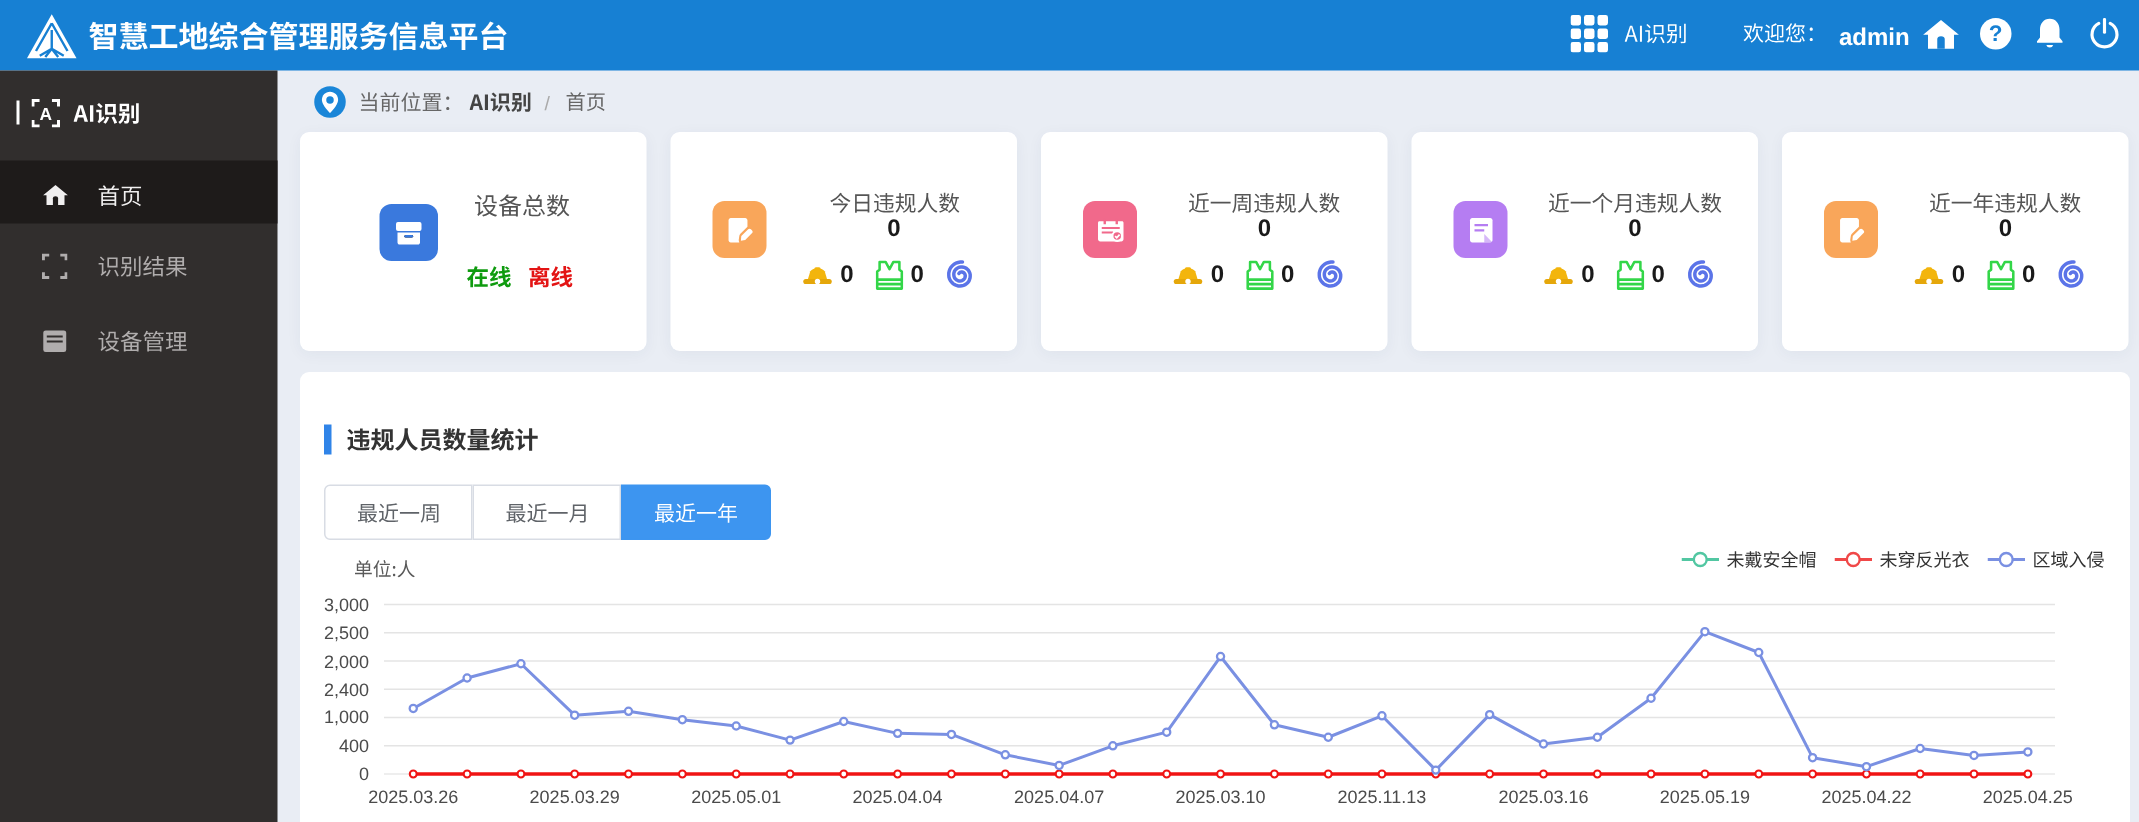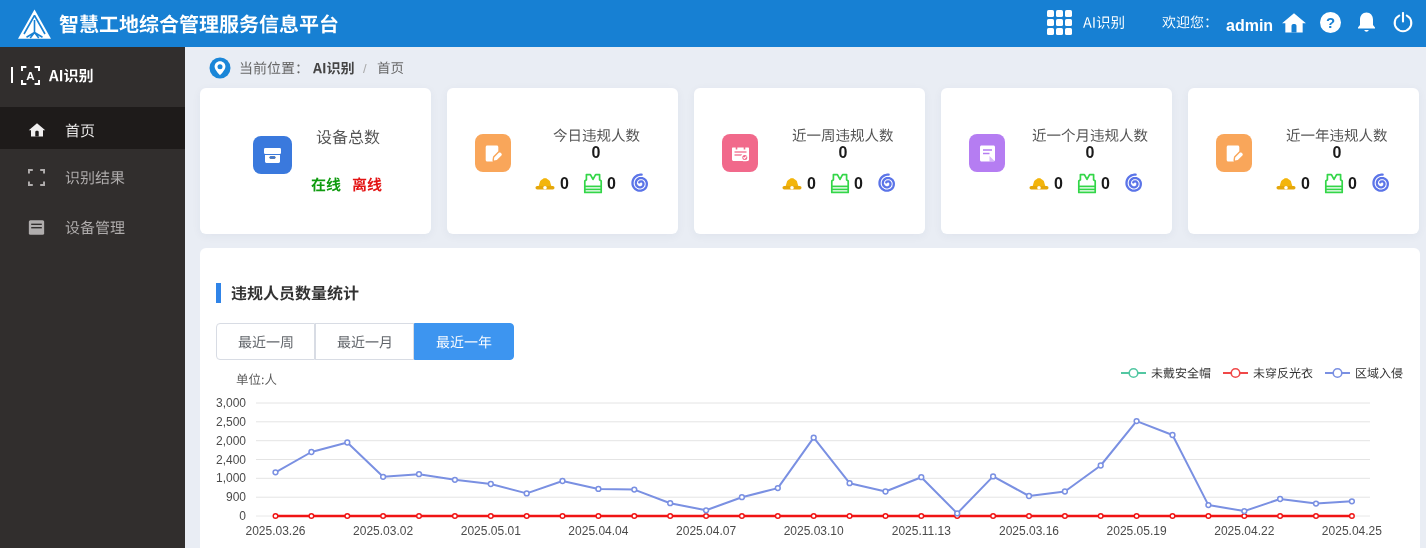--- a/index.html
+++ b/index.html
@@ -450,28 +450,28 @@
     <circle cx="900.7" cy="75.5" r="2.4" fill="#fff" stroke="#7a90e2" stroke-width="1.5"></circle>
     <circle cx="936.6" cy="31.1" r="2.4" fill="#fff" stroke="#7a90e2" stroke-width="1.5"></circle>
     <circle cx="972.5" cy="45.0" r="2.4" fill="#fff" stroke="#7a90e2" stroke-width="1.5"></circle>
     <circle cx="1008.4" cy="115.1" r="2.4" fill="#fff" stroke="#7a90e2" stroke-width="1.5"></circle>
     <circle cx="1044.3" cy="121.1" r="2.4" fill="#fff" stroke="#7a90e2" stroke-width="1.5"></circle>
     <circle cx="1080.1" cy="109.0" r="2.4" fill="#fff" stroke="#7a90e2" stroke-width="1.5"></circle>
     <circle cx="1116.0" cy="113.6" r="2.4" fill="#fff" stroke="#7a90e2" stroke-width="1.5"></circle>
     <circle cx="1151.9" cy="111.3" r="2.4" fill="#fff" stroke="#7a90e2" stroke-width="1.5"></circle>
   </svg>
 <div style="position:absolute;left:186px;top:508.0px;width:60px;height:16px;text-align:right;font:12px &quot;Liberation Sans&quot;,sans-serif;color:#4b4b4b;line-height:16px">0</div>
-<div style="position:absolute;left:186px;top:489.2px;width:60px;height:16px;text-align:right;font:12px &quot;Liberation Sans&quot;,sans-serif;color:#4b4b4b;line-height:16px">900</div>
+<div style="position:absolute;left:186px;top:489.2px;width:60px;height:16px;text-align:right;font:12px &quot;Liberation Sans&quot;,sans-serif;color:#4b4b4b;line-height:16px">400</div>
 <div style="position:absolute;left:186px;top:470.3px;width:60px;height:16px;text-align:right;font:12px &quot;Liberation Sans&quot;,sans-serif;color:#4b4b4b;line-height:16px">1,000</div>
 <div style="position:absolute;left:186px;top:451.5px;width:60px;height:16px;text-align:right;font:12px &quot;Liberation Sans&quot;,sans-serif;color:#4b4b4b;line-height:16px">2,400</div>
 <div style="position:absolute;left:186px;top:432.7px;width:60px;height:16px;text-align:right;font:12px &quot;Liberation Sans&quot;,sans-serif;color:#4b4b4b;line-height:16px">2,000</div>
 <div style="position:absolute;left:186px;top:413.8px;width:60px;height:16px;text-align:right;font:12px &quot;Liberation Sans&quot;,sans-serif;color:#4b4b4b;line-height:16px">2,500</div>
 <div style="position:absolute;left:186px;top:395.0px;width:60px;height:16px;text-align:right;font:12px &quot;Liberation Sans&quot;,sans-serif;color:#4b4b4b;line-height:16px">3,000</div>
 <div style="position:absolute;left:235.5px;top:523px;width:80px;height:16px;text-align:center;font:12px &quot;Liberation Sans&quot;,sans-serif;color:#4b4b4b;line-height:16px">2025.03.26</div>
-<div style="position:absolute;left:343.1px;top:523px;width:80px;height:16px;text-align:center;font:12px &quot;Liberation Sans&quot;,sans-serif;color:#4b4b4b;line-height:16px">2025.03.02</div>
+<div style="position:absolute;left:343.1px;top:523px;width:80px;height:16px;text-align:center;font:12px &quot;Liberation Sans&quot;,sans-serif;color:#4b4b4b;line-height:16px">2025.03.29</div>
 <div style="position:absolute;left:450.8px;top:523px;width:80px;height:16px;text-align:center;font:12px &quot;Liberation Sans&quot;,sans-serif;color:#4b4b4b;line-height:16px">2025.05.01</div>
 <div style="position:absolute;left:558.4px;top:523px;width:80px;height:16px;text-align:center;font:12px &quot;Liberation Sans&quot;,sans-serif;color:#4b4b4b;line-height:16px">2025.04.04</div>
 <div style="position:absolute;left:666.1px;top:523px;width:80px;height:16px;text-align:center;font:12px &quot;Liberation Sans&quot;,sans-serif;color:#4b4b4b;line-height:16px">2025.04.07</div>
 <div style="position:absolute;left:773.7px;top:523px;width:80px;height:16px;text-align:center;font:12px &quot;Liberation Sans&quot;,sans-serif;color:#4b4b4b;line-height:16px">2025.03.10</div>
 <div style="position:absolute;left:881.3px;top:523px;width:80px;height:16px;text-align:center;font:12px &quot;Liberation Sans&quot;,sans-serif;color:#4b4b4b;line-height:16px">2025.11.13</div>
 <div style="position:absolute;left:989.0px;top:523px;width:80px;height:16px;text-align:center;font:12px &quot;Liberation Sans&quot;,sans-serif;color:#4b4b4b;line-height:16px">2025.03.16</div>
 <div style="position:absolute;left:1096.6px;top:523px;width:80px;height:16px;text-align:center;font:12px &quot;Liberation Sans&quot;,sans-serif;color:#4b4b4b;line-height:16px">2025.05.19</div>
 <div style="position:absolute;left:1204.3px;top:523px;width:80px;height:16px;text-align:center;font:12px &quot;Liberation Sans&quot;,sans-serif;color:#4b4b4b;line-height:16px">2025.04.22</div>
 <div style="position:absolute;left:1311.9px;top:523px;width:80px;height:16px;text-align:center;font:12px &quot;Liberation Sans&quot;,sans-serif;color:#4b4b4b;line-height:16px">2025.04.25</div>
 </body></html>

